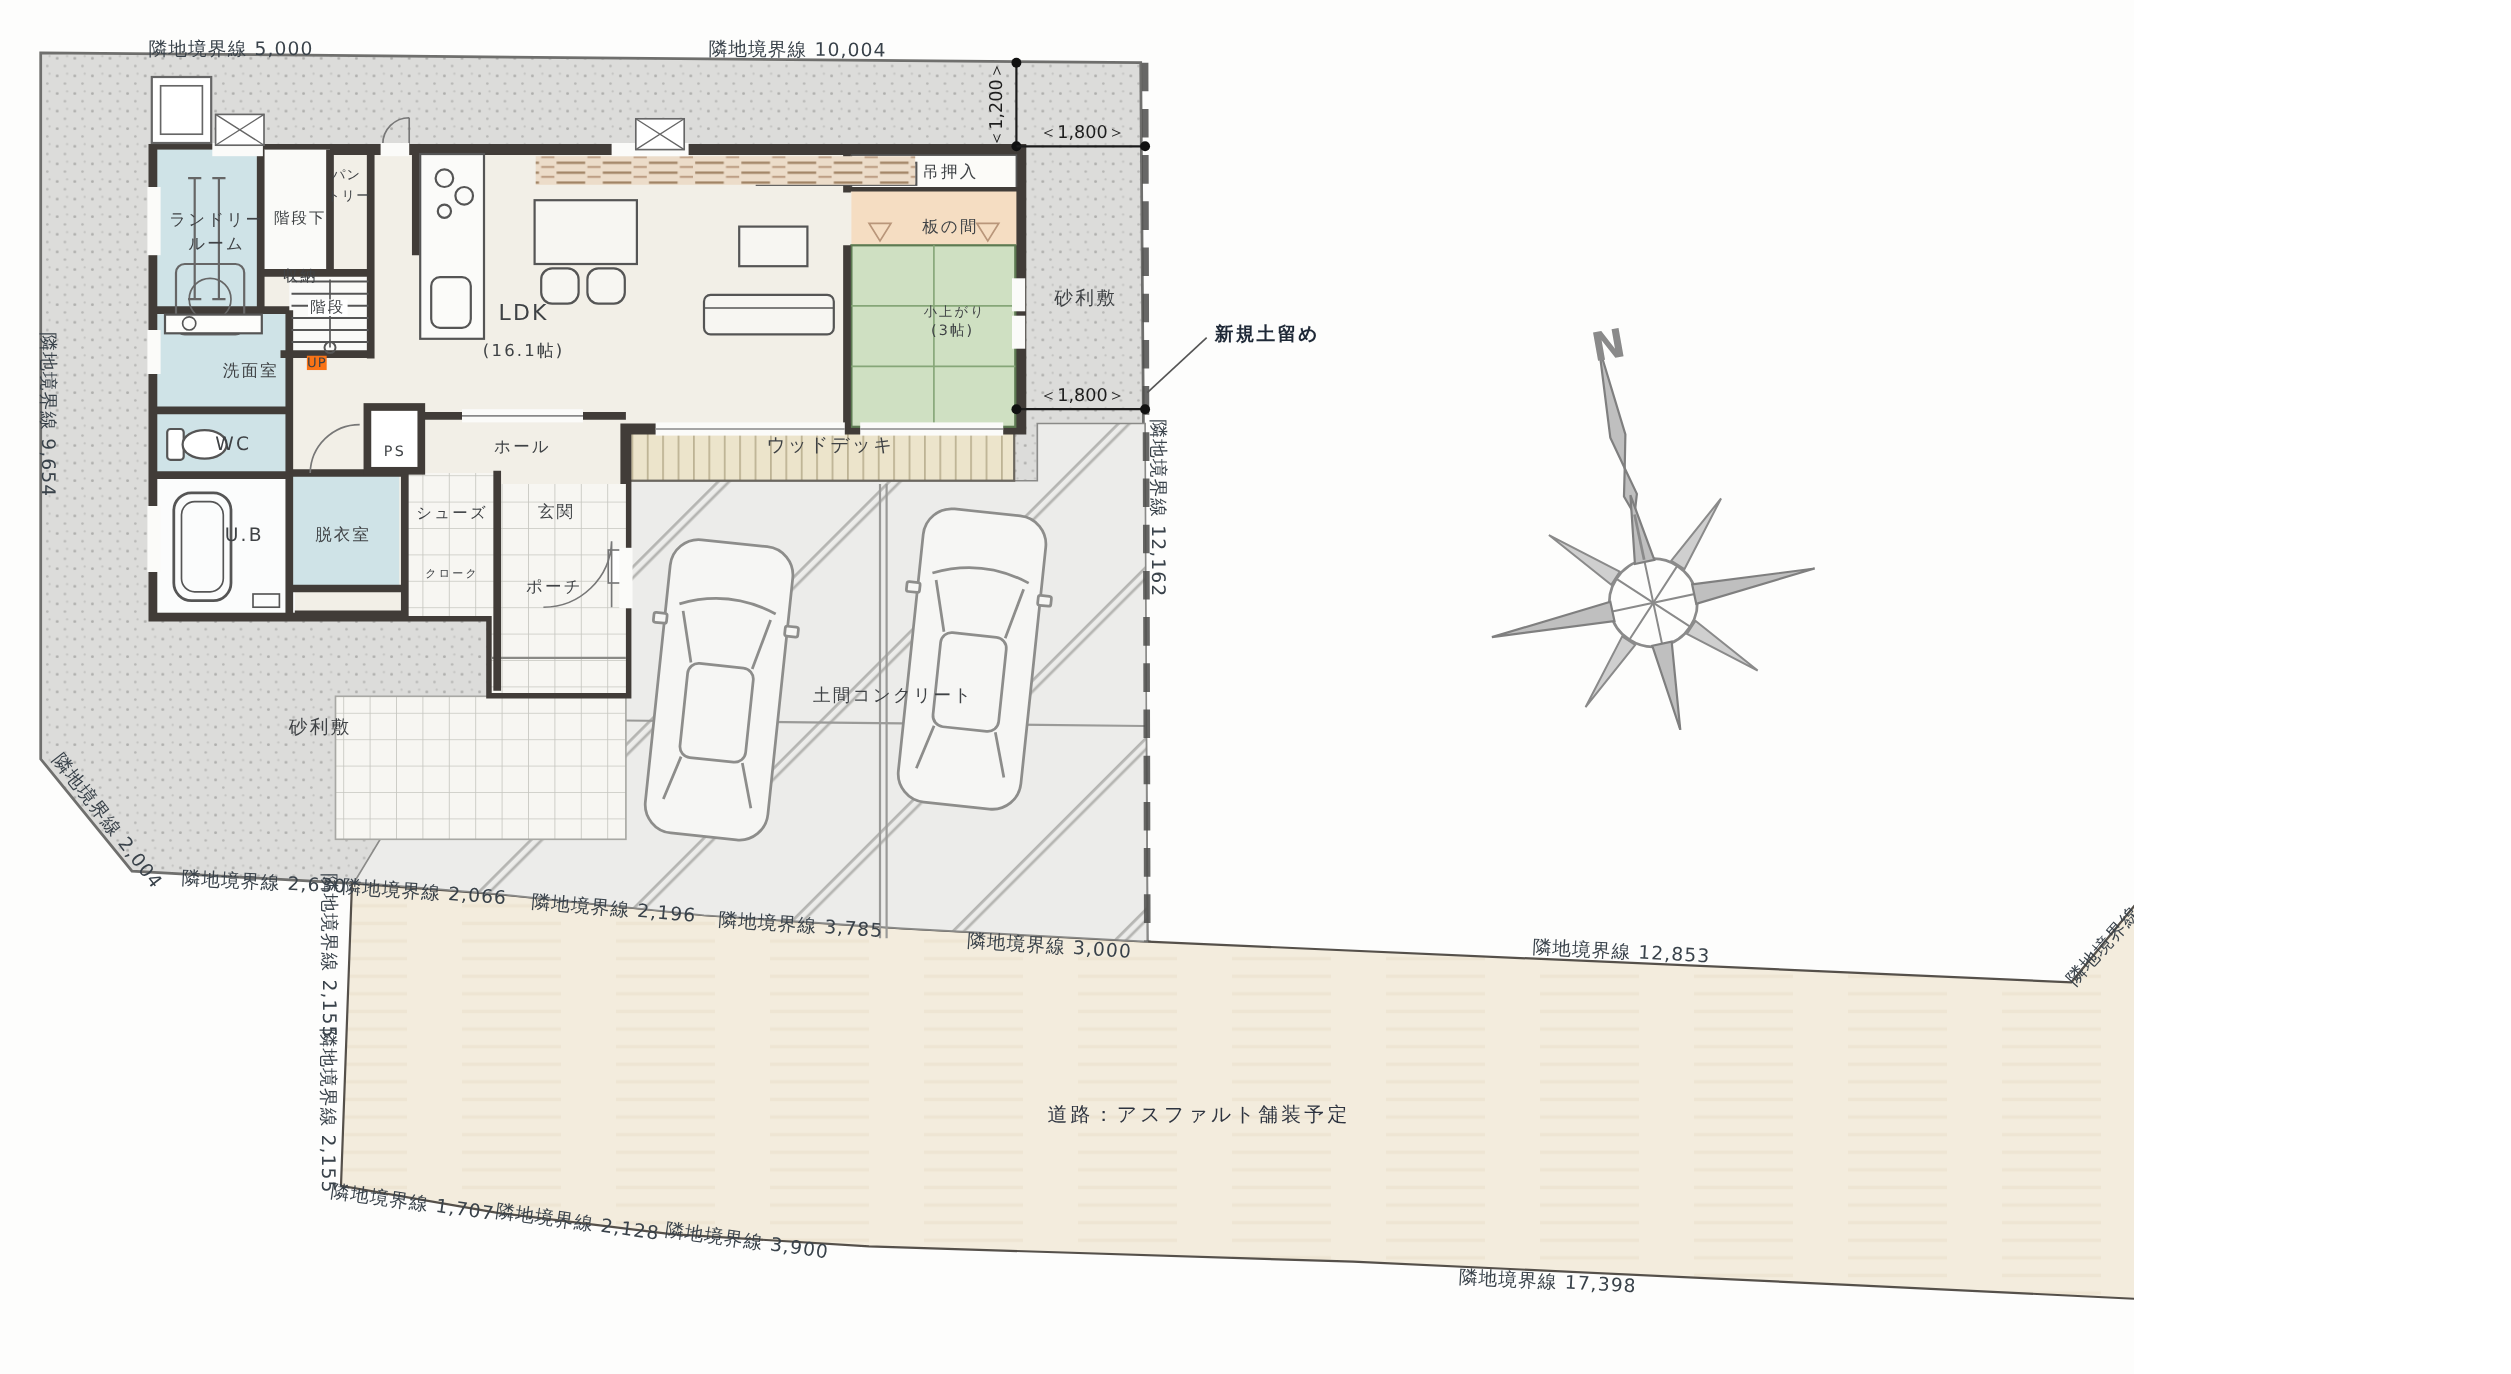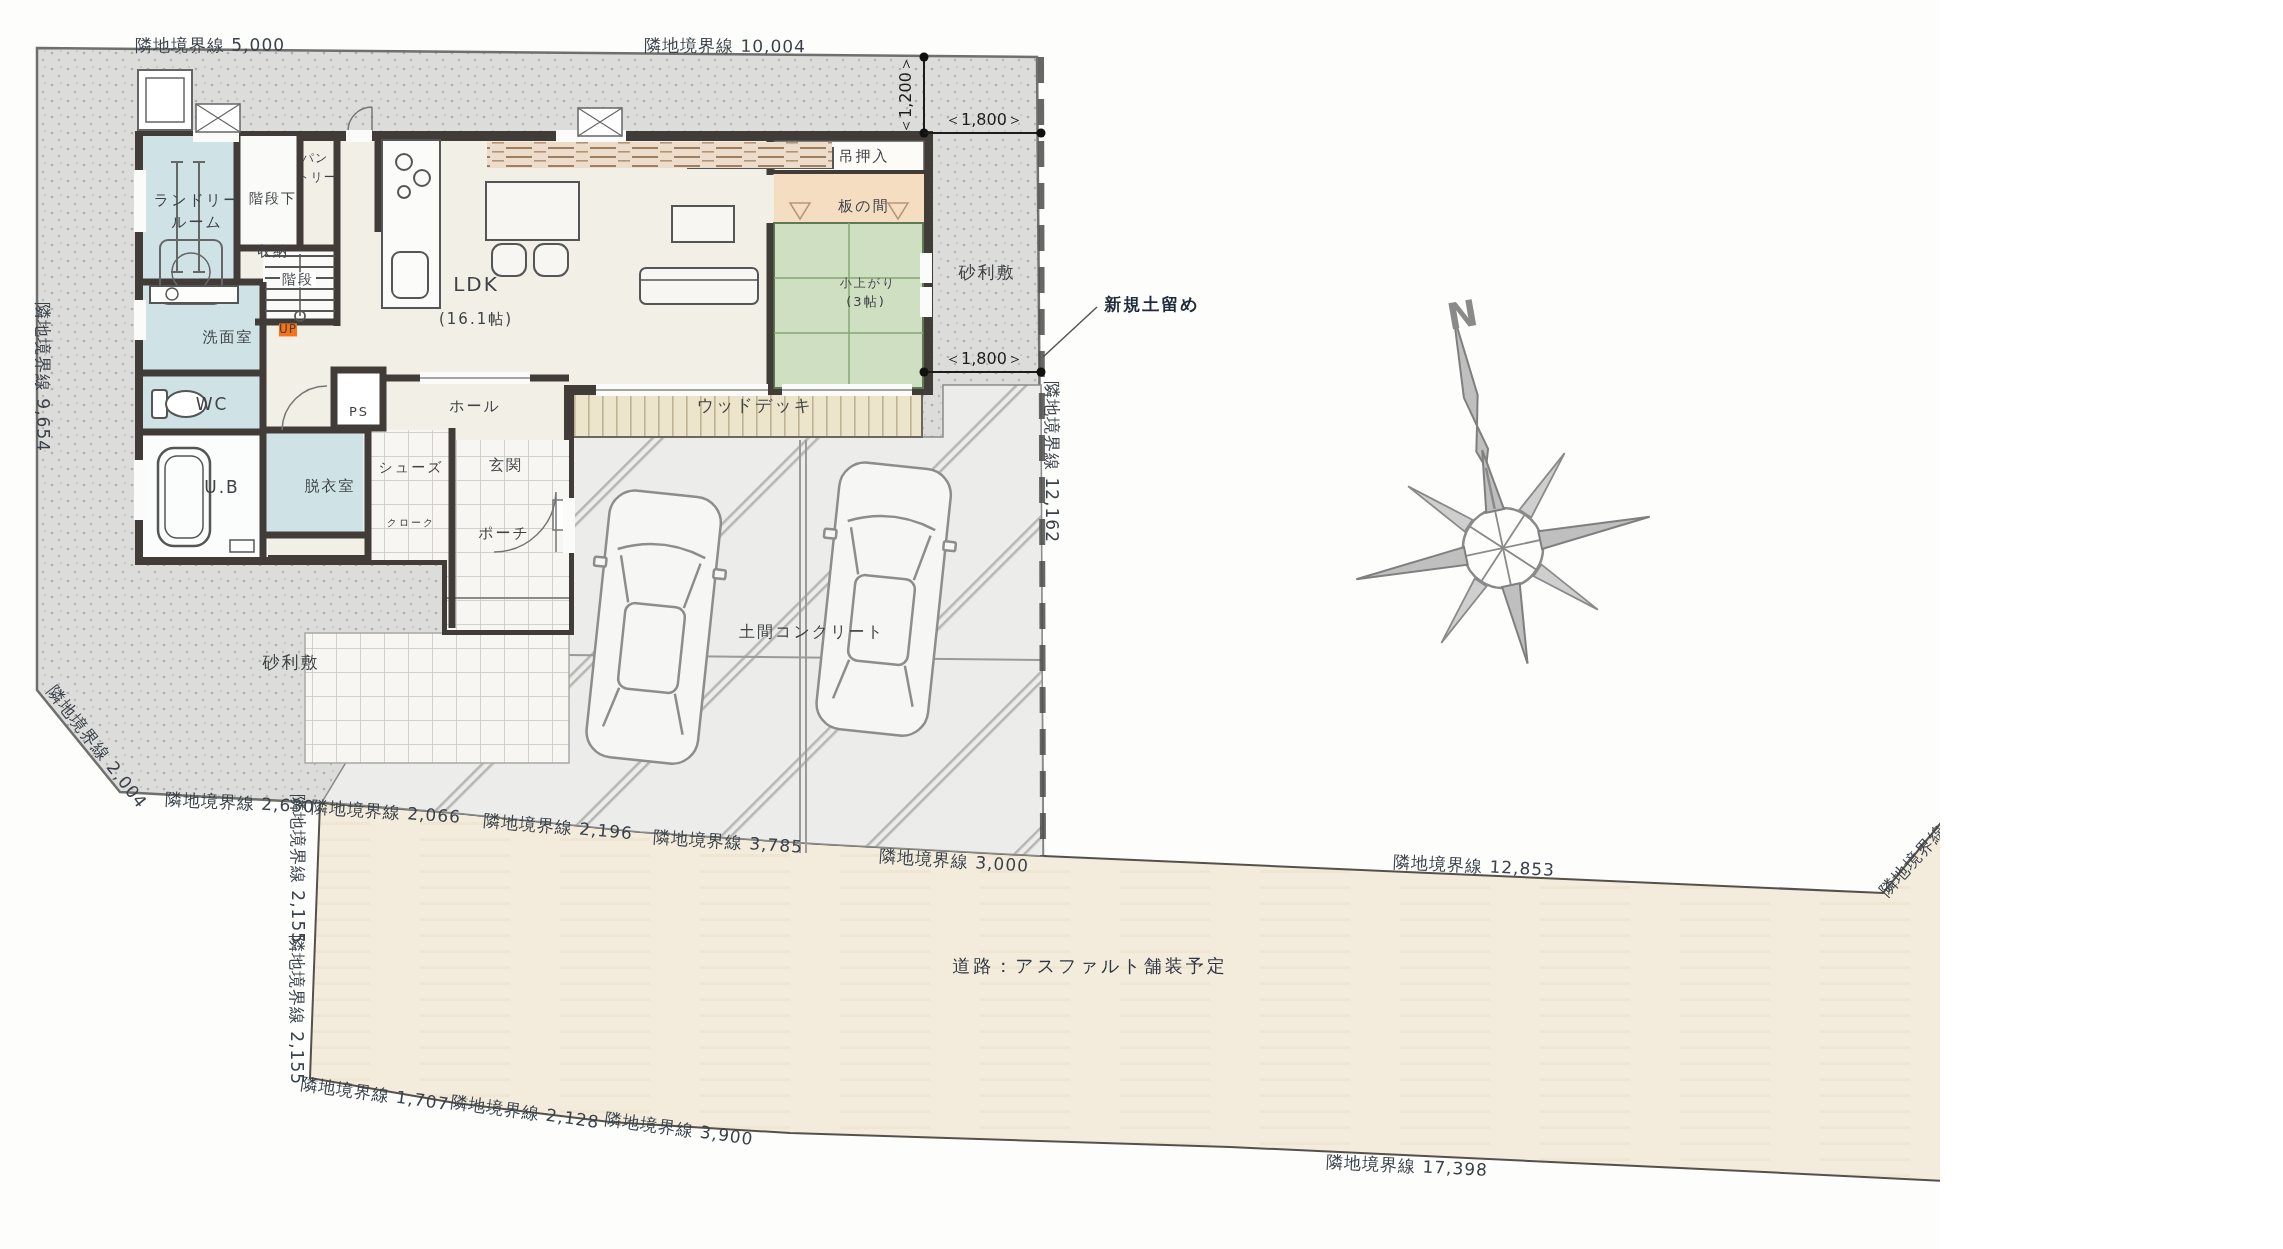--- a/index.html
+++ b/index.html
@@ -8,21 +8,21 @@
   .canvas svg{position:absolute;left:0;top:0;}
   .lbl{position:absolute;transform:translate(-50%,-50%);white-space:nowrap;
        font-size:17px;color:#39424a;letter-spacing:1px;line-height:1.1;}
   .bnd{font-size:17px;color:#39424a;}
   .room{font-size:15px;color:#3f4245;letter-spacing:2px;}
   .dim{font-size:16px;color:#1d1d1d;letter-spacing:0;}
   .sm{font-size:12px;letter-spacing:1px;}
   .big{font-size:20px;letter-spacing:2px;}
   .note{font-size:17px;color:#1f2937;font-weight:bold;letter-spacing:2px;}
   .ncompass{font-size:36px;color:#8a8a8a;font-weight:bold;}
-  .roadlbl{font-size:18px;color:#2e3440;letter-spacing:3px;}
+  .roadlbl{font-size:18px;color:#2e3440;letter-spacing:3px;margin-top:48px;}
 </style>
 </head>
 <body>
 
 <div class="canvas">
 
 <svg width="2283" height="1249" viewBox="0 0 2283 1249">
   <defs>
     <pattern id="pGravel" width="16" height="16" patternUnits="userSpaceOnUse">
       <rect width="16" height="16" fill="#dcdcda"></rect>
@@ -304,21 +304,21 @@
 <div class="lbl room" style="left:197px;top:222px;">ルーム</div>
 <div class="lbl room" style="left:273px;top:199px;font-size:14px;">階段下</div>
 <div class="lbl room" style="left:273px;top:220px;font-size:14px;margin-top:32px;">収納</div>
 <div class="lbl room sm" style="left:315px;top:159px;">パン</div>
 <div class="lbl room sm" style="left:317px;top:178px;">トリー</div>
 <div class="lbl room" style="left:298px;top:280px;font-size:14px;background:#fff;padding:0 2px;">階段</div>
 <div class="lbl room sm" style="left:288px;top:330px;background:#f97316;">UP</div>
 <div class="lbl room" style="left:228px;top:337px;">洗面室</div>
 <div class="lbl room" style="left:212px;top:404px;font-size:17px;">WC</div>
 <div class="lbl room" style="left:222px;top:487px;font-size:17px;">U.B</div>
-<div class="lbl room" style="left:330px;top:486px;">脱衣室</div>
+<div class="lbl room" style="left:312px;top:486px;">脱衣室</div>
 <div class="lbl room" style="left:359px;top:412px;font-size:13px;">PS</div>
 <div class="lbl room" style="left:411px;top:468px;font-size:14px;">シューズ</div>
 <div class="lbl room" style="left:411px;top:487px;font-size:10px;margin-top:35px;">クローク</div>
 <div class="lbl room" style="left:506px;top:465px;">玄関</div>
 <div class="lbl room" style="left:504px;top:533px;">ポーチ</div>
 <div class="lbl room" style="left:475px;top:406px;">ホール</div>
 <div class="lbl room big" style="left:476px;top:284px;">LDK</div>
 <div class="lbl room" style="left:476px;top:319px;">(16.1帖)</div>
 <div class="lbl room" style="left:864px;top:156px;">吊押入</div>
 <div class="lbl room" style="left:864px;top:206px;">板の間</div>

